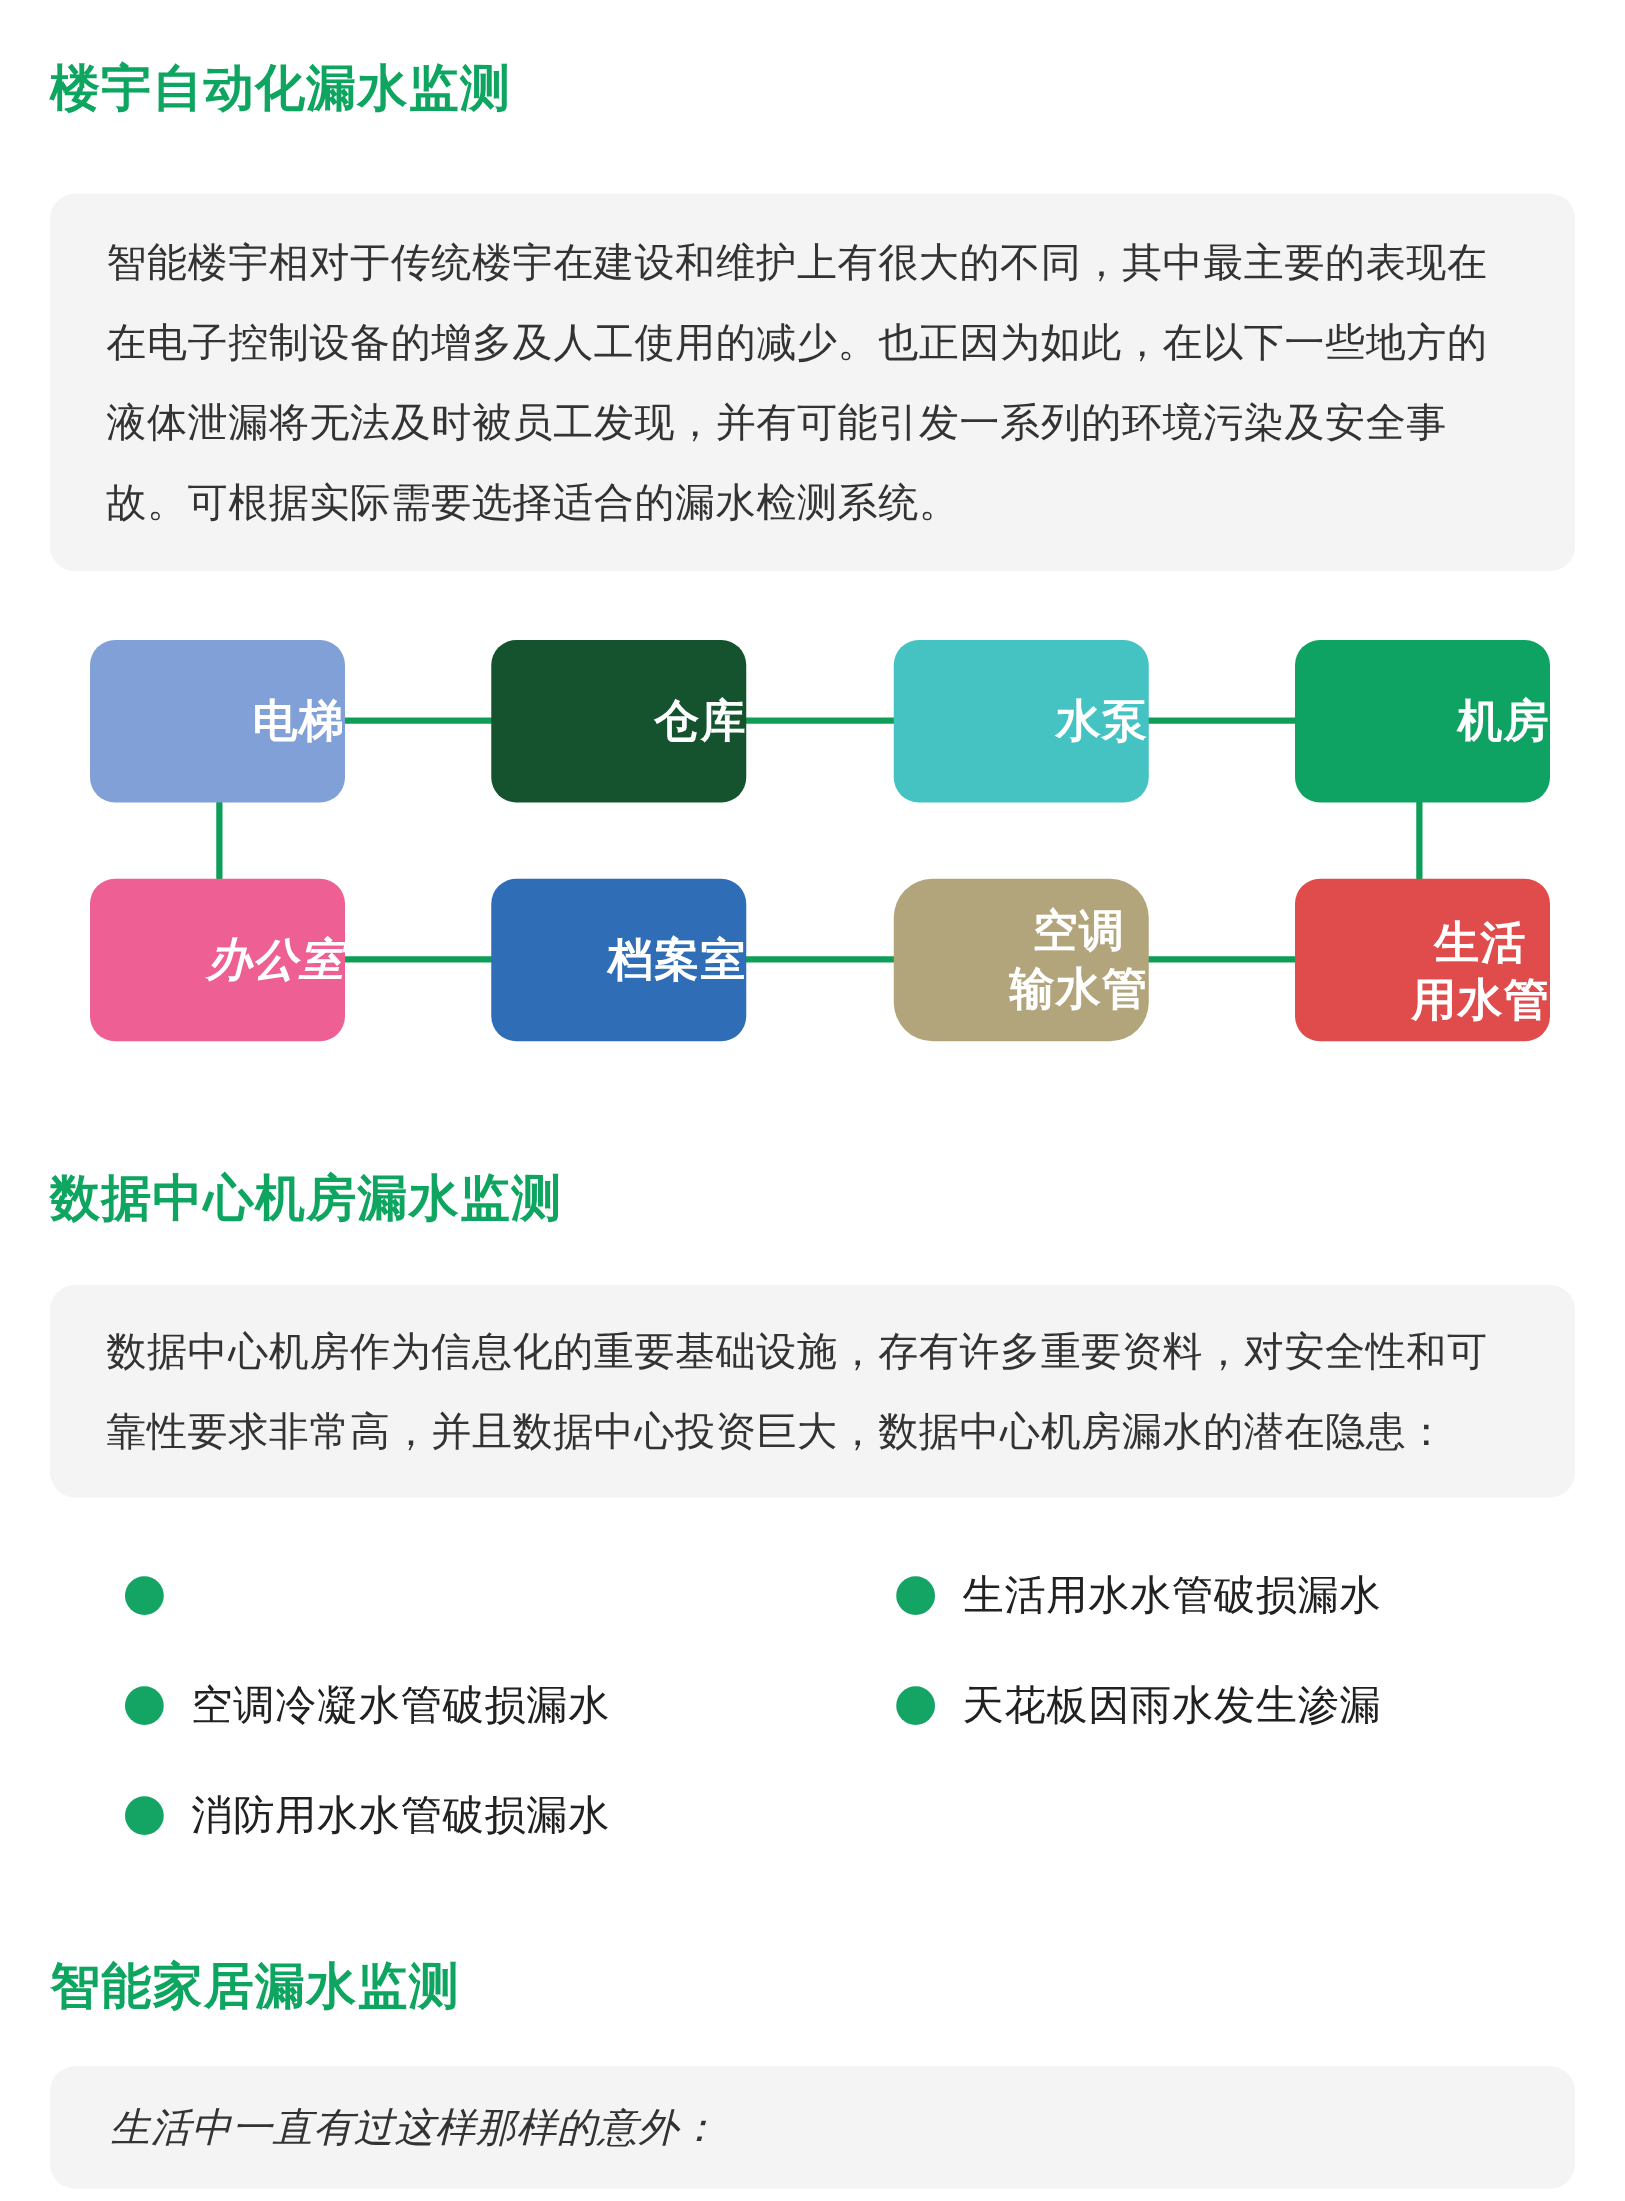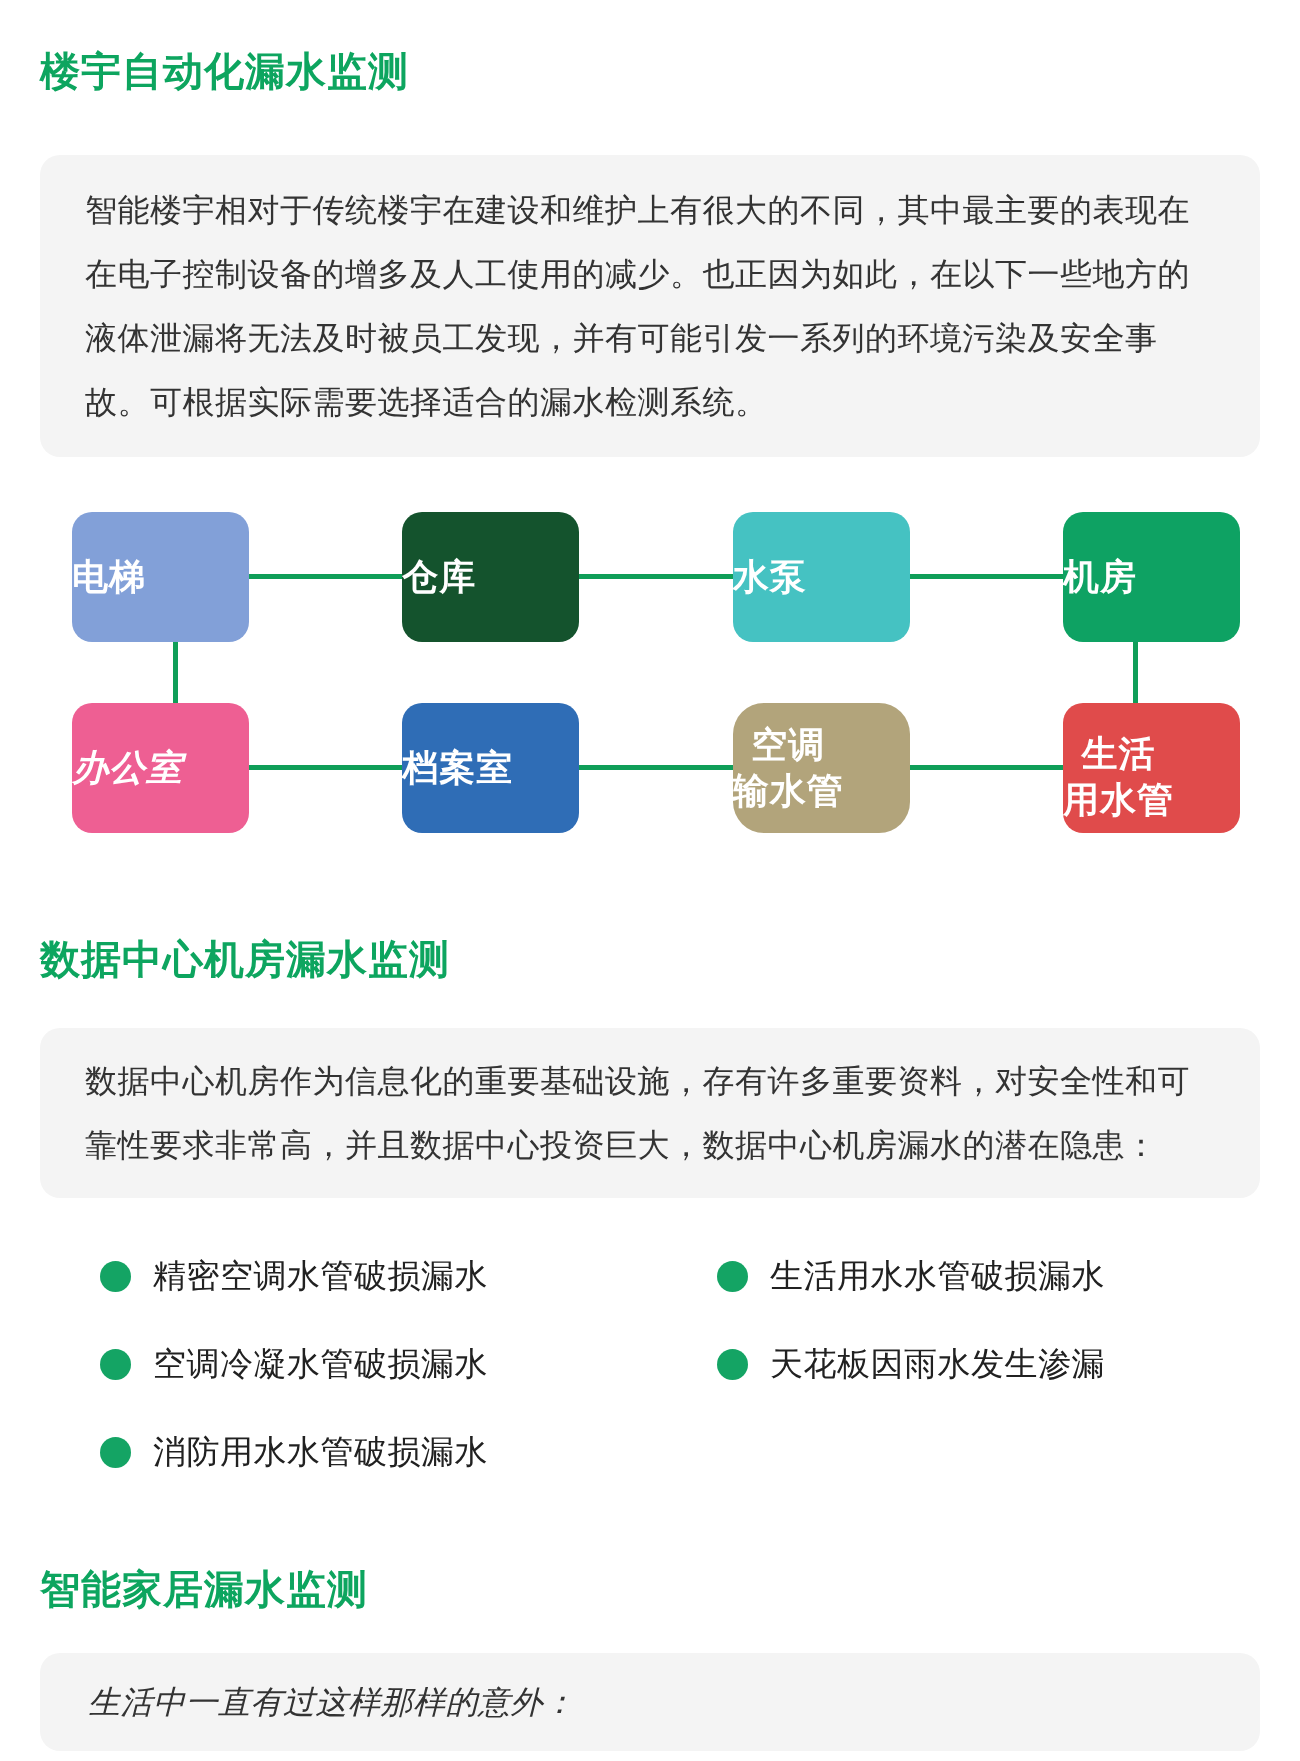--- a/index.html
+++ b/index.html
@@ -32,22 +32,22 @@
 
   
   .diagram{position:absolute;left:40px;top:512px;width:1220px;height:324px;}
   .diagram-row{
     position:absolute;left:32px;width:1168px;height:130px;
     display:flex;justify-content:space-between;
   }
   #diagram-row1{top:0;}
   #diagram-row2{top:191px;}
   .diagram-box{
-    width:177px;height:130px;border-radius:20px;
-    display:flex;align-items:center;justify-content:flex-start;
+    width:204px;height:130px;border-radius:20px;
+    display:flex;align-items:center;justify-content:flex-end;
     position:relative;z-index:2;
   }
   .box-label{
     color:#ffffff;font-size:36px;font-weight:700;line-height:46px;
     text-align:center;white-space:pre-line;letter-spacing:1px;
   }
   .connector{position:absolute;background:var(--connector-green,#0f9e58);z-index:1;}
   .hline{height:5px;left:136px;width:960px;}
   #hline-row1{top:62px;}
   #hline-row2{top:253px;}
@@ -120,21 +120,20 @@
 
   <h2 id="title2" class="sec-title">数据中心机房漏水监测</h2>
 
   <div id="panel2" class="panel">
     <p>数据中心机房作为信息化的重要基础设施，存有许多重要资料，对安全性和可靠性要求非常高，并且数据中心投资巨大，数据中心机房漏水的潜在隐患：</p>
   </div>
 
   <div id="bullets" class="bullets">
       <div class="bullet-item">
         <span class="bullet-dot"></span>
-        <span class="bullet-label">精密空调水管破损漏水</span>
       </div>
       <div class="bullet-item">
         <span class="bullet-dot"></span>
         <span class="bullet-label">生活用水水管破损漏水</span>
       </div>
       <div class="bullet-item">
         <span class="bullet-dot"></span>
         <span class="bullet-label">空调冷凝水管破损漏水</span>
       </div>
       <div class="bullet-item">

